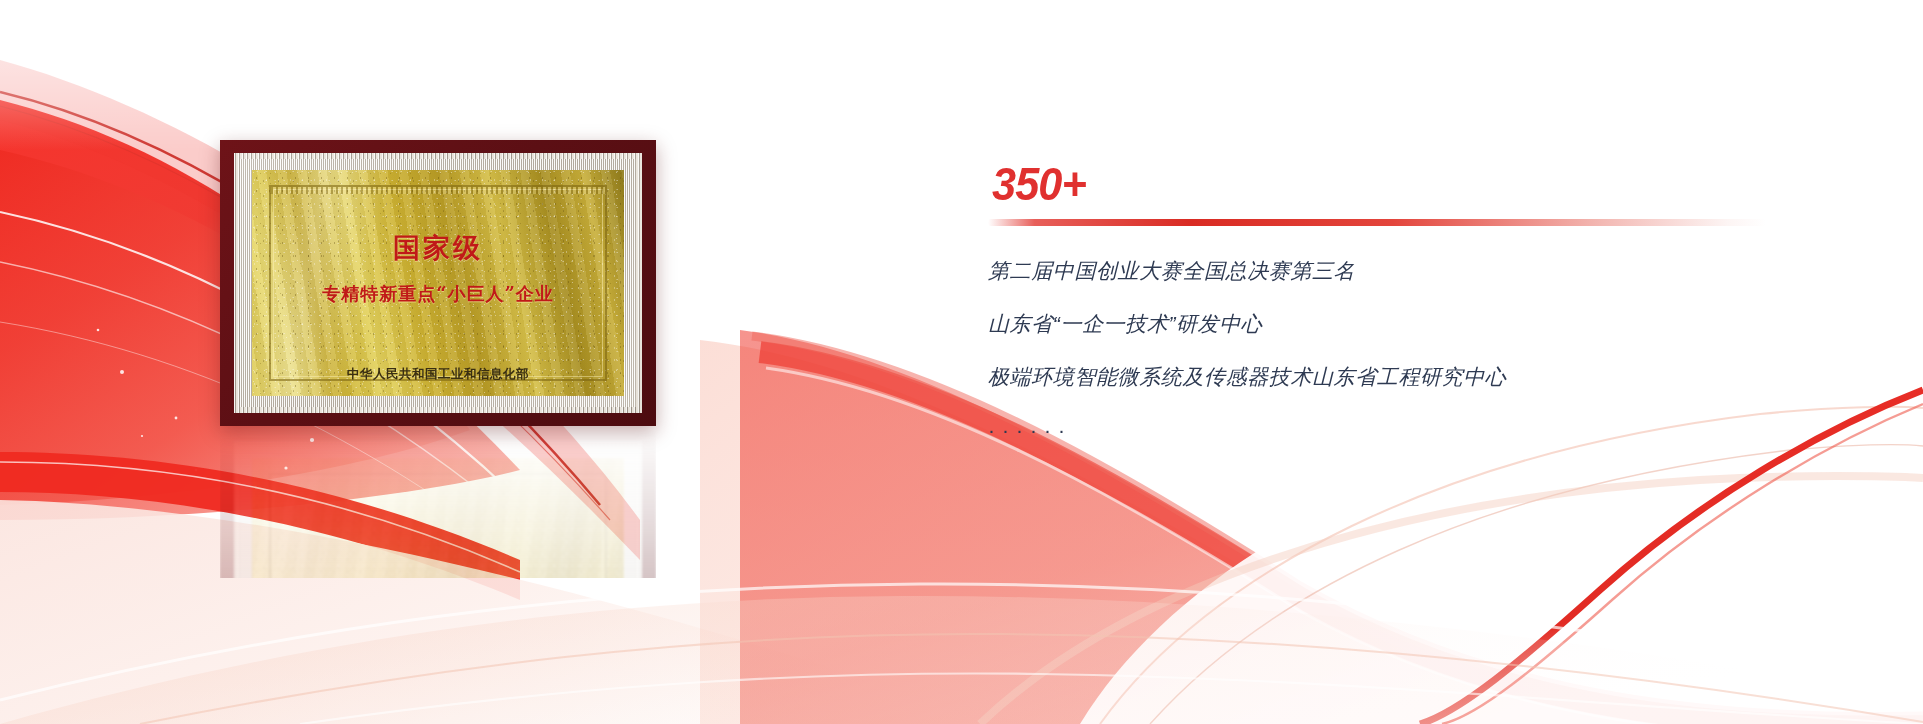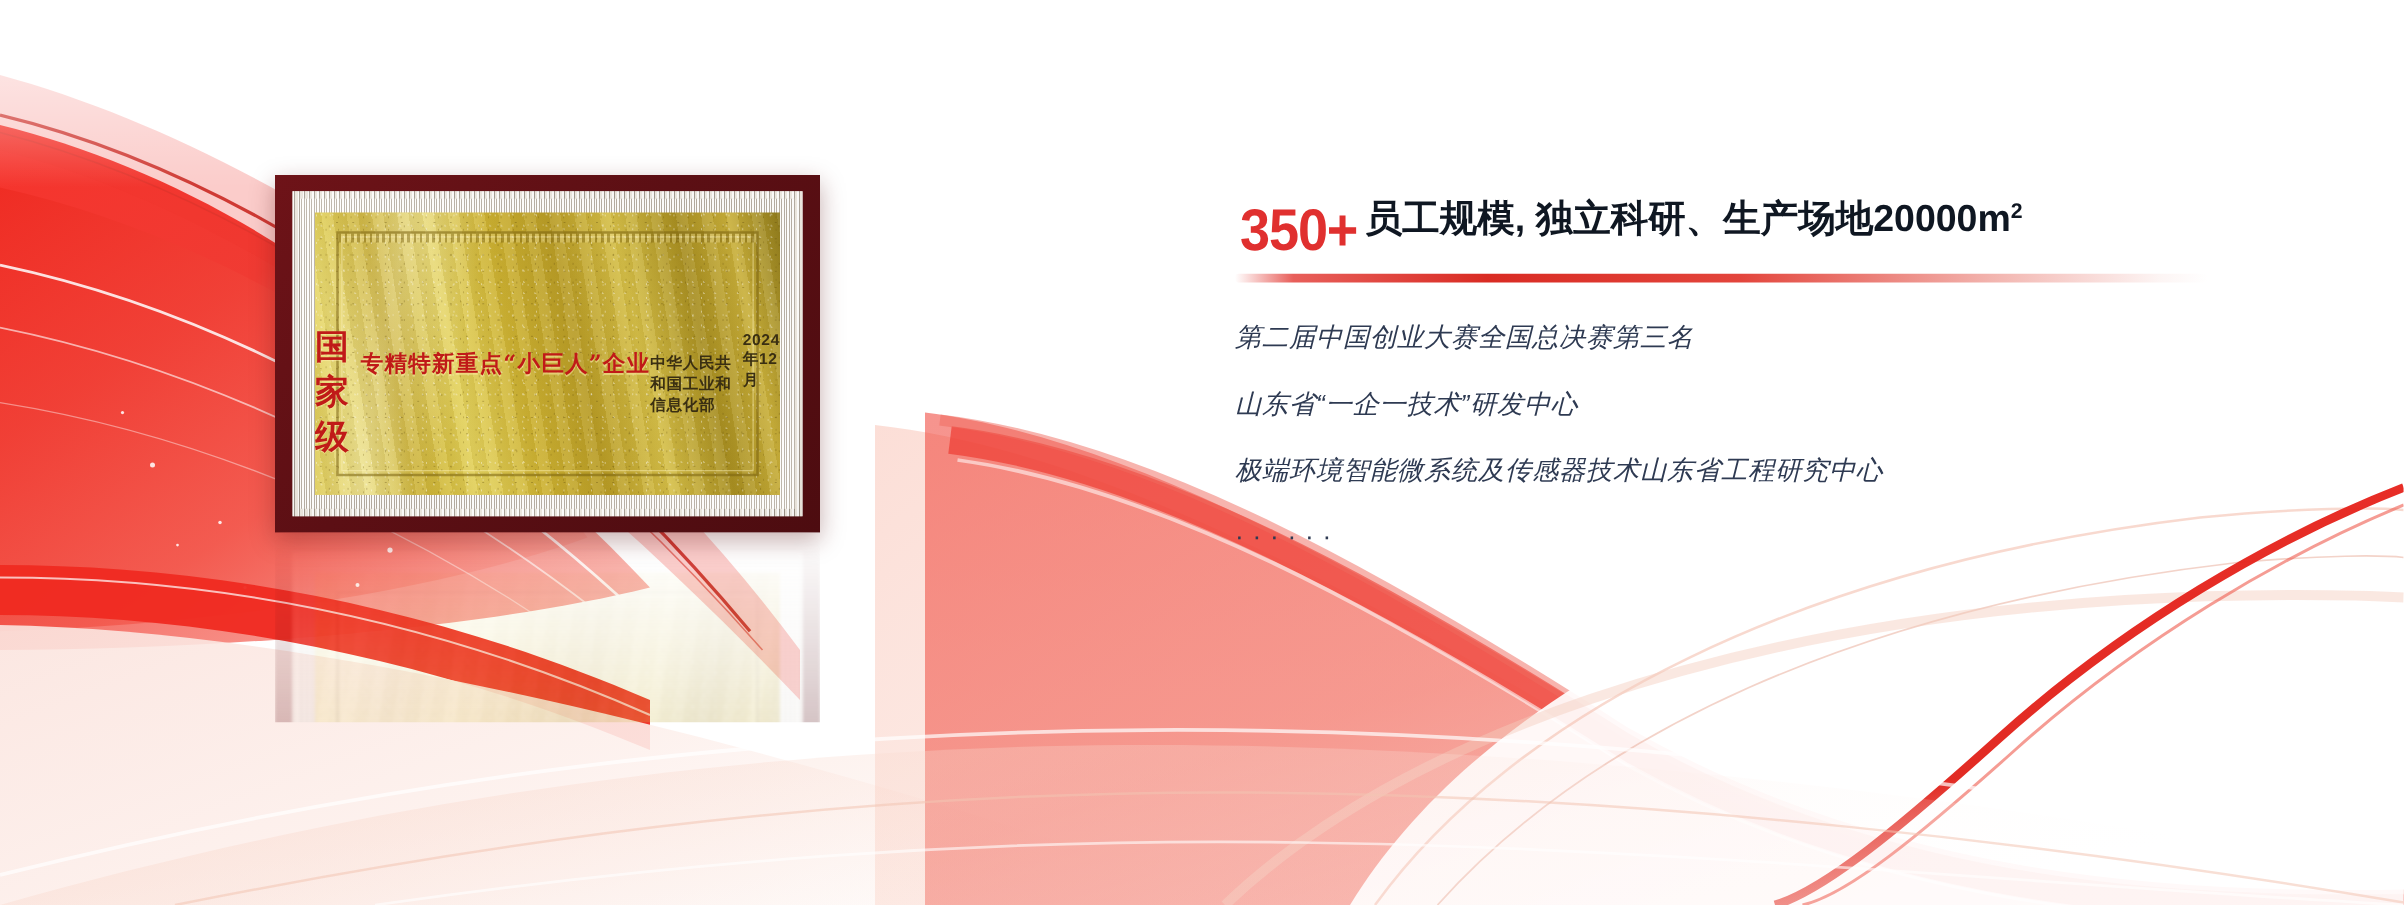--- a/index.html
+++ b/index.html
@@ -117,21 +117,21 @@
     position: absolute;
     left: 0; top: 0; right: 0; height: 7px;
     background: repeating-linear-gradient(90deg,
       rgba(120,96,14,.55) 0 2px, rgba(255,240,180,.35) 2px 5px);
     opacity: .8;
   }
   .plaque-text {
     position: absolute;
     left: 0; right: 0; top: 0; bottom: 0;
     display: flex;
-    flex-direction: row;
+    flex-direction: column;
     align-items: center;
     z-index: 3;
   }
   .plaque-title1 {
     margin-top: 60px;
     font-size: 27px;
     font-weight: bold;
     color: #c01a18;
     letter-spacing: 3px;
     font-family: "DejaVu Serif", "Liberation Serif", serif;
@@ -141,21 +141,21 @@
     margin-top: 16px;
     font-size: 18px;
     font-weight: bold;
     color: #c01a18;
     letter-spacing: 1px;
     font-family: "DejaVu Serif", "Liberation Serif", serif;
     text-shadow: 0 1px 0 rgba(255,240,170,.5);
     white-space: nowrap;
   }
   .plaque-issuer {
-    margin-top: 48px;
+    margin-top: 60px;
     font-size: 12.5px;
     color: #3a2f12;
     letter-spacing: .5px;
     font-weight: bold;
   }
   .plaque-date {
     margin-top: 12px;
     font-size: 12.5px;
     color: #3a2f12;
     letter-spacing: .5px;
@@ -183,22 +183,23 @@
 
   
   .content {
     position: absolute;
     left: 988px;
     top: 160px;
     width: 900px;
   }
   .headline {
     display: flex;
-    align-items: flex-start;
+    align-items: center;
     white-space: nowrap;
+    font-style: italic;
   }
   .headline-number {
     font-size: 47px;
     font-weight: bold;
     color: #e0302f;
     letter-spacing: -1px;
     font-family: "Liberation Sans Narrow", "Liberation Sans", sans-serif;
     transform: scaleX(0.92);
     transform-origin: left baseline;
     line-height: 1;
@@ -381,21 +382,20 @@
           </div>
         </div>
       </div>
     </div>
   </div>
 
   <div class="content">
 
     <div class="headline">
       <span class="headline-number">350+</span>
-      <span class="headline-rest"><span>员工规模, 独立科研、生产场地20000m</span><span class="sup">2</span></span>
     </div>
 
     <div class="underline-bar"></div>
 
     <div class="award-list">
       <div class="award-item">第二届中国创业大赛全国总决赛第三名</div>
       <div class="award-item">山东省“一企一技术”研发中心</div>
       <div class="award-item">极端环境智能微系统及传感器技术山东省工程研究中心</div>
       <div class="award-ellipsis">······</div>
     </div>

